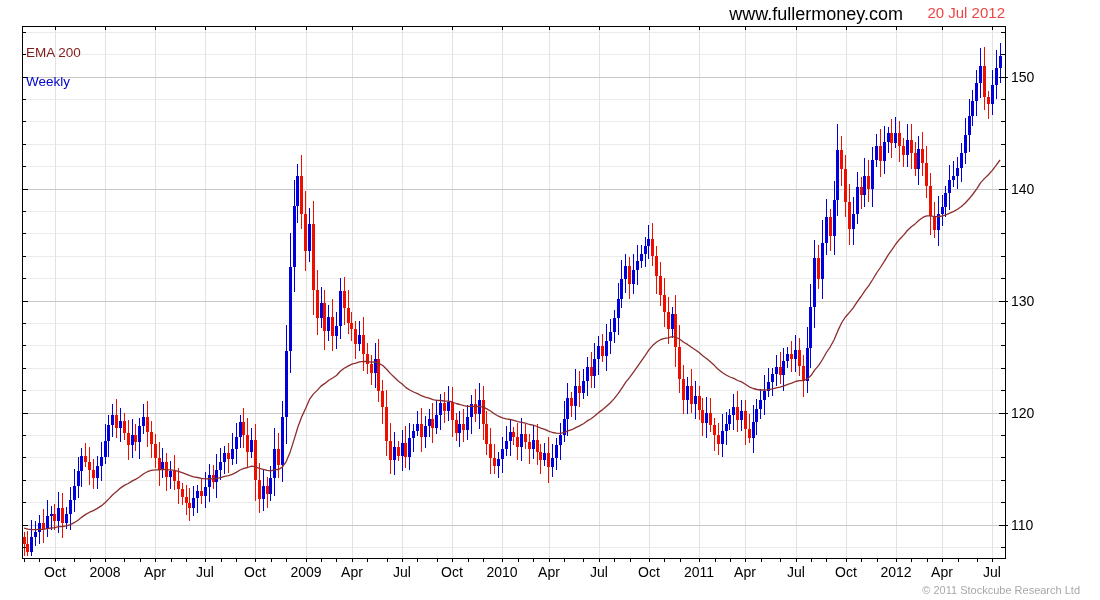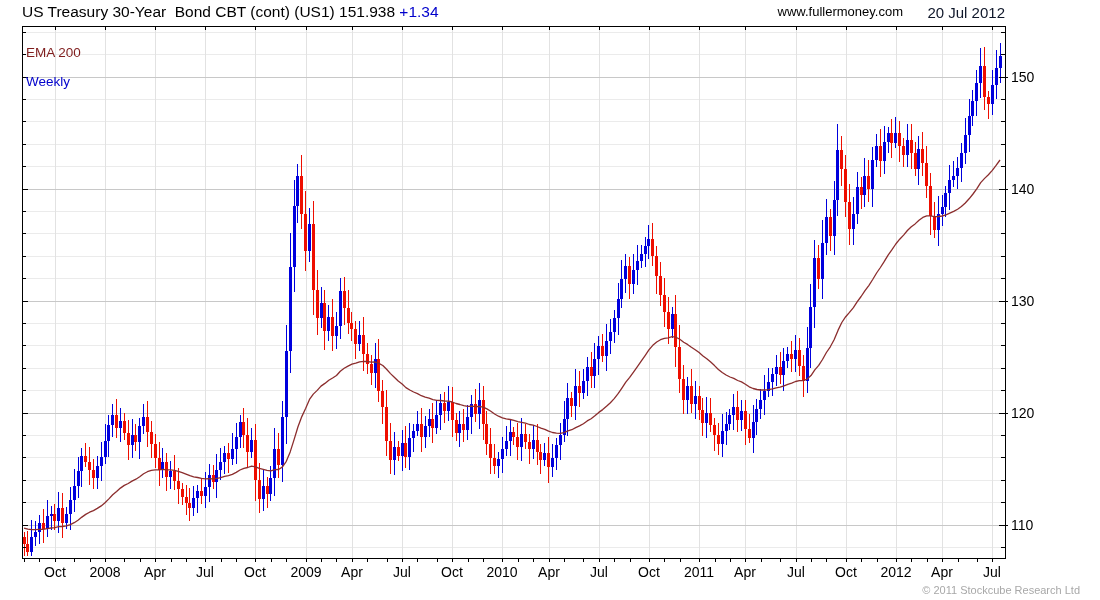--- a/index.html
+++ b/index.html
@@ -1,21 +1,21 @@
 <!DOCTYPE html>
 <html><head>
 <meta charset="utf-8">
 <style>
   html,body{margin:0;padding:0;background:#fff;}
   .screen{position:relative;width:1100px;height:600px;background:#ffffff;overflow:hidden;
           font-family:"Liberation Sans",sans-serif;}
   .hdr-title{position:absolute;top:3px;left:22px;font-size:15.5px;color:#000;white-space:pre;}
   .hdr-chg{color:#0000cc;}
-  .hdr-site{position:absolute;top:4px;right:197px;font-size:13px;color:#000;}
-  .hdr-date{position:absolute;top:4px;right:95px;font-size:15px;color:#0f172a;}
+  .hdr-site{position:absolute;top:4px;right:197px;font-size:18px;color:#000;}
+  .hdr-date{position:absolute;top:4px;right:95px;font-size:15px;color:#ef4444;}
   .legend-weekly{position:absolute;top:30px;left:26px;font-size:13.5px;color:#0000cc;margin-top:44px;}
   .legend-ema{position:absolute;top:45px;left:26px;font-size:13.5px;color:#7f1d1d;}
   .copyright{position:absolute;top:584px;right:20px;font-size:11px;color:#a8a8a8;}
   svg{position:absolute;top:0;left:0;}
   text{font-family:"Liberation Sans",sans-serif;}
 </style>
 </head>
 <body>
 
 <div class="screen">
@@ -746,21 +746,20 @@
         <text x="699" y="577" font-size="14px" fill="#000000" text-anchor="middle">2011</text>
         <text x="745" y="577" font-size="14px" fill="#000000" text-anchor="middle">Apr</text>
         <text x="796" y="577" font-size="14px" fill="#000000" text-anchor="middle">Jul</text>
         <text x="846" y="577" font-size="14px" fill="#000000" text-anchor="middle">Oct</text>
         <text x="896" y="577" font-size="14px" fill="#000000" text-anchor="middle">2012</text>
         <text x="942" y="577" font-size="14px" fill="#000000" text-anchor="middle">Apr</text>
         <text x="992" y="577" font-size="14px" fill="#000000" text-anchor="middle">Jul</text>
       </g>
     </svg>
 
-  <div class="hdr-title"><span>US Treasury 30-Year  Bond CBT (cont) (US1) 151.938</span><span class="hdr-chg"> +1.34</span></div>
   <div class="hdr-site">www.fullermoney.com</div>
   <div class="hdr-date">20 Jul 2012</div>
 
   <div class="legend-weekly">Weekly</div>
   <div class="legend-ema">EMA 200</div>
 
   <div class="copyright">© 2011 Stockcube Research Ltd</div>
 </div>
 
 </body></html>

